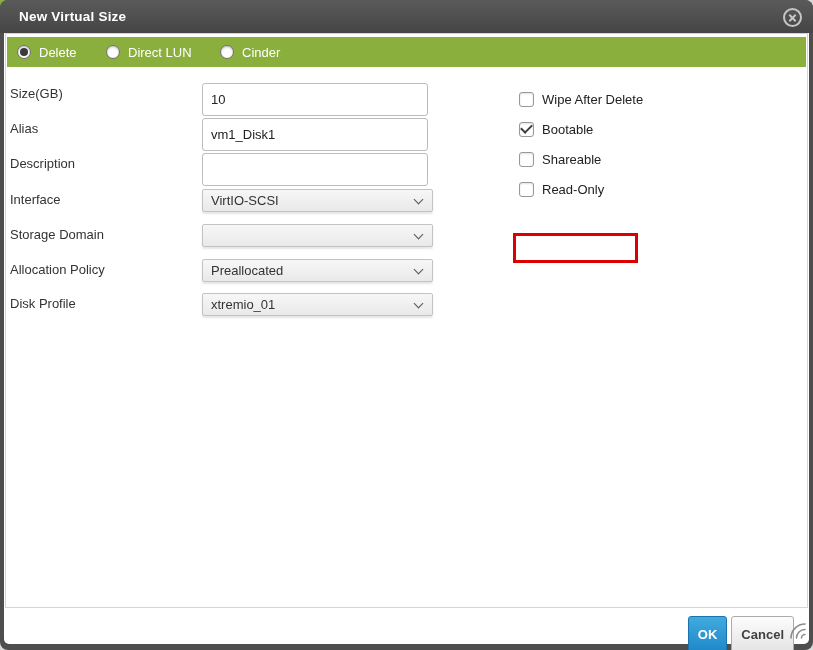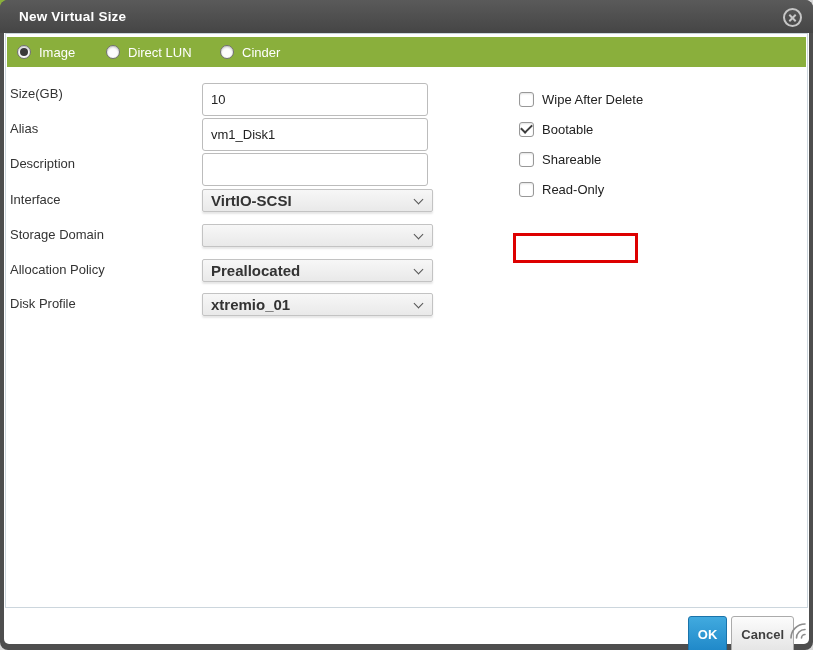--- a/index.html
+++ b/index.html
@@ -36,21 +36,21 @@
   .radio-label{margin-left:8px;color:#ffffff;font-size:13px;}
 
   
   .row{position:absolute;left:6px;display:flex;}
   .row .f-label{width:192px;font-size:13px;color:#333333;padding-top:3px;}
   .text-input{width:226px;height:33px;box-sizing:border-box;border:1px solid #bcbcbc;border-radius:3px;
     padding:0 8px;font-family:Liberation Sans, sans-serif;font-size:13px;color:#222222;outline:none;}
   .select{width:231px;height:23px;box-sizing:border-box;border:1px solid #c3c3c3;border-radius:2px;
     background:linear-gradient(#f7f7f7,#e9e9e9);box-shadow:0 2px 2px rgba(0,0,0,.1);
     display:flex;align-items:center;padding:0 22px 0 8px;position:relative;cursor:pointer;}
-  .select-text{font-size:15px;font-weight:bold;color:#333333;white-space:nowrap;text-align:center;}
+  .select-text{font-size:13px;font-weight:normal;color:#333333;white-space:nowrap;text-align:center;}
   .chevron{position:absolute;right:10px;top:6px;width:6px;height:6px;
     border-right:1.6px solid #555555;border-bottom:1.6px solid #555555;transform:rotate(45deg);}
 
   
   .checks{position:absolute;left:515px;top:51px;width:220px;}
   .check-row{height:30px;display:flex;align-items:center;}
   .checkbox{width:15px;height:15px;box-sizing:border-box;border:1.5px solid #989898;border-radius:3px;
     background:#ffffff;display:flex;align-items:center;justify-content:center;cursor:pointer;
     box-shadow:inset 0 1px 2px rgba(0,0,0,.12);}
   .tick{display:none;width:9px;height:5px;border-left:2.5px solid #3d3d3d;border-bottom:2.5px solid #3d3d3d;
@@ -84,21 +84,21 @@
   </div>
 
   <div class="content">
     <div class="panel-border"></div>
 
     <div class="green-bar">
       <div class="radio-option selected" style="left:10px;">
         <span class="radio-circle">
             <span class="radio-dot"></span>
           </span>
-        <span class="radio-label">Image</span>
+        <span class="radio-label">Delete</span>
       </div>
       <div class="radio-option" style="left:99px;">
         <span class="radio-circle"></span>
         <span class="radio-label">Direct LUN</span>
       </div>
       <div class="radio-option" style="left:213px;">
         <span class="radio-circle"></span>
         <span class="radio-label">Cinder</span>
       </div>
     </div>

